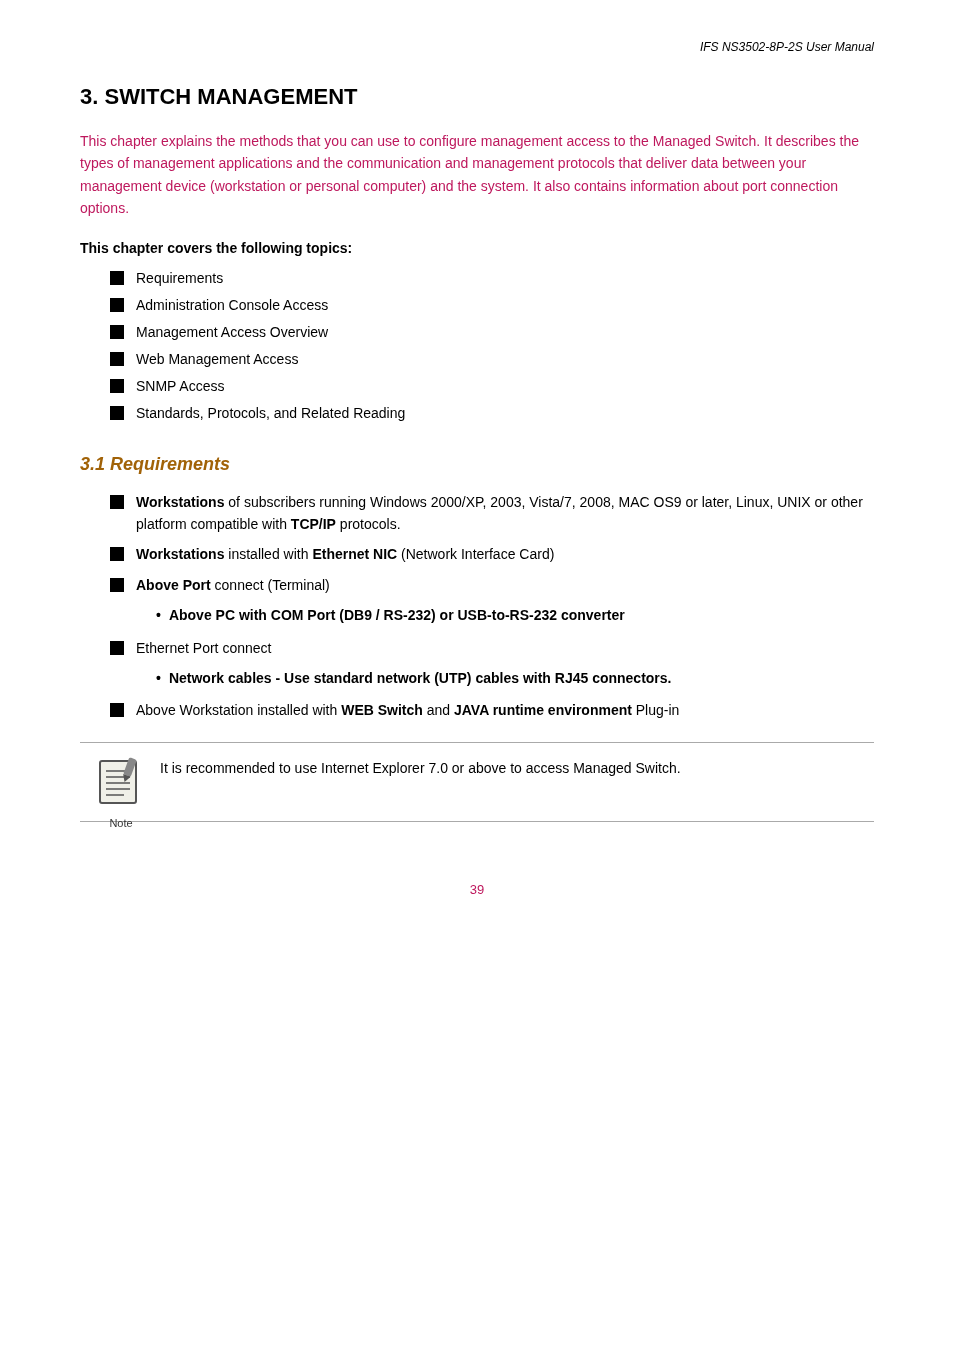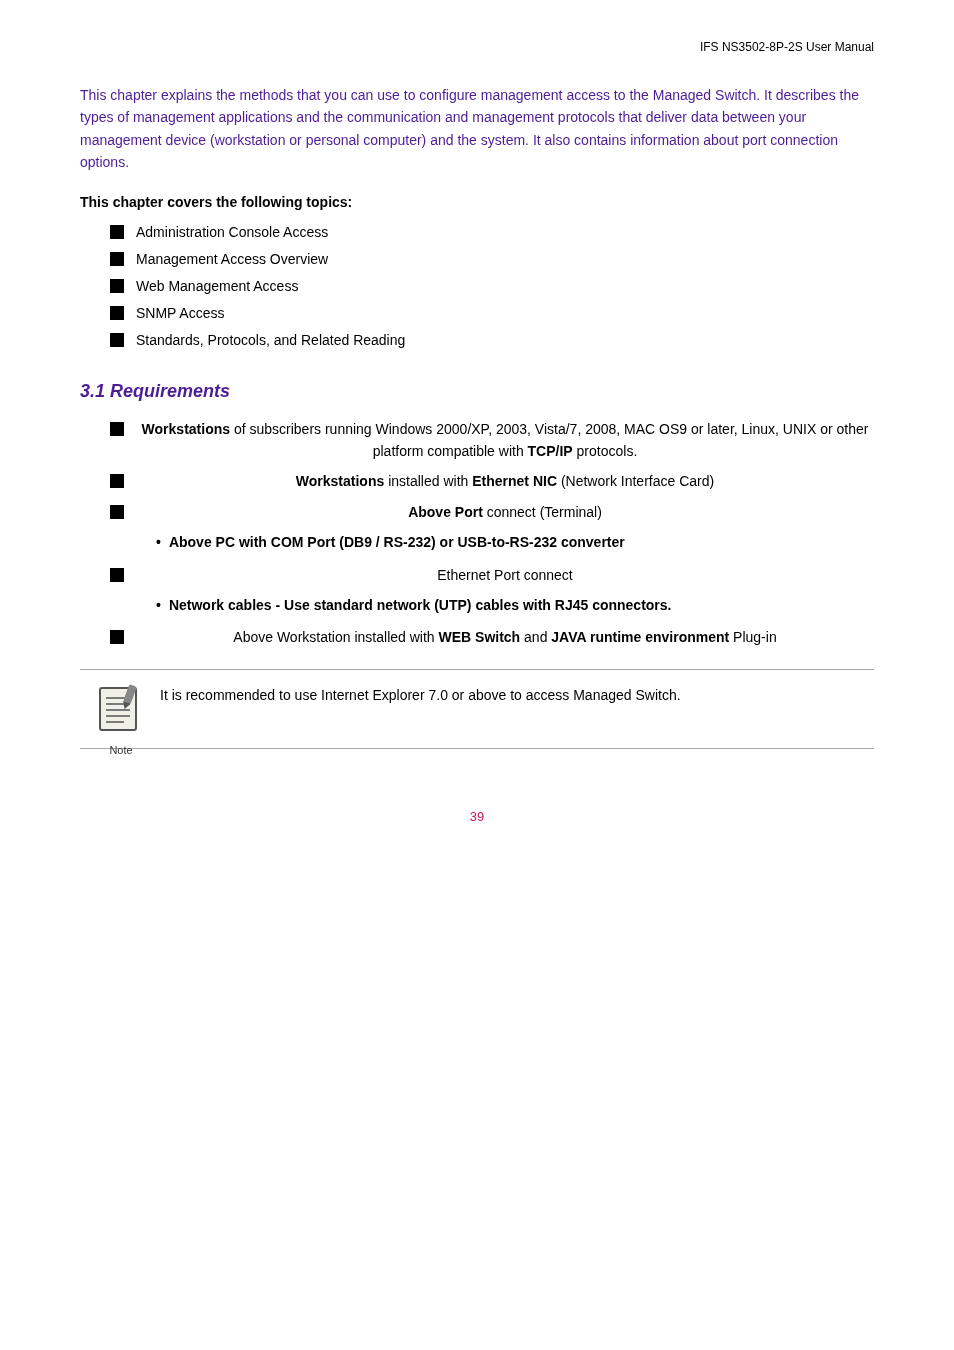--- a/index.html
+++ b/index.html
@@ -20,38 +20,39 @@
     .page {
       width: 954px;
       min-height: 1350px;
       background: #ffffff;
       padding: 40px 80px 60px 80px;
       position: relative;
     }
 
     .header-line {
       text-align: right;
+      font-style: italic;
       font-size: 12px;
       margin-bottom: 30px;
       color: #000;
     }
 
     .chapter-title {
       font-size: 22px;
       font-weight: bold;
       margin-bottom: 20px;
       color: #000;
       border-bottom: none;
     }
 
     .intro-paragraph {
       font-size: 14px;
       line-height: 1.6;
       margin-bottom: 20px;
-      color: #4c1d95;
+      color: #be185d;
     }
 
     .covers-heading {
       font-weight: bold;
       font-size: 14px;
       margin-bottom: 12px;
     }
 
     .toc-list {
       list-style: none;
@@ -76,36 +77,35 @@
       margin-top: 3px;
       flex-shrink: 0;
     }
 
     .section-title {
       font-size: 18px;
       font-style: italic;
       font-weight: bold;
       margin-bottom: 16px;
       margin-top: 10px;
-      color: #4c1d95;
+      color: #a16207;
     }
 
     .requirements-list {
       list-style: none;
       margin-left: 30px;
       margin-bottom: 20px;
     }
 
     .requirements-list > li {
       display: flex;
       align-items: flex-start;
       margin-bottom: 8px;
       font-size: 14px;
       line-height: 1.6;
-      text-align: center;
     }
 
     .requirements-list > li .bullet {
       display: inline-block;
       width: 14px;
       height: 14px;
       background: #000;
       margin-right: 12px;
       margin-top: 4px;
       flex-shrink: 0;
@@ -179,26 +179,35 @@
   </style>
 </head>
 <body>
 
 <div class="page">
 
   <div class="header-line">
     <span>IFS  NS3502-8P-2S  User  Manual</span>
   </div>
 
+  <h1 class="chapter-title">
+    <span>3.</span>
+    <span> </span>
+    <span>SWITCH MANAGEMENT</span>
+  </h1>
 
   <p class="intro-paragraph">This chapter explains the methods that you can use to configure management access to the Managed Switch. It describes the types of management applications and the communication and management protocols that deliver data between your management device (workstation or personal computer) and the system. It also contains information about port connection options.</p>
 
   <p class="covers-heading">This chapter covers the following topics:</p>
 
   <ul class="toc-list">
+    <li>
+      <span class="bullet"></span>
+      <span>Requirements</span>
+    </li>
     <li>
       <span class="bullet"></span>
       <span>Administration Console Access</span>
     </li>
     <li>
       <span class="bullet"></span>
       <span>Management Access Overview</span>
     </li>
     <li>
       <span class="bullet"></span>

